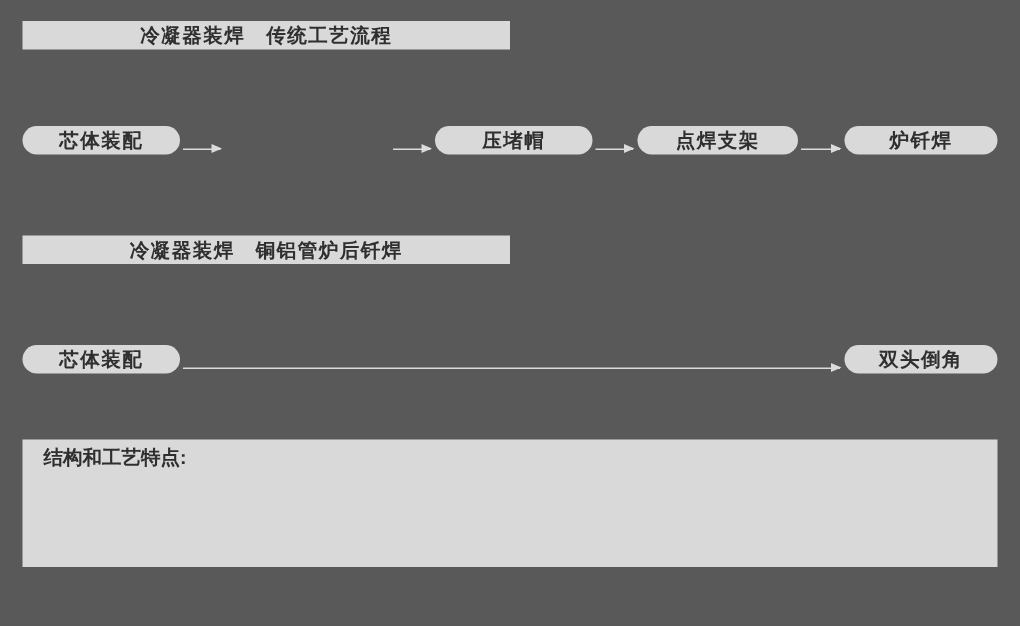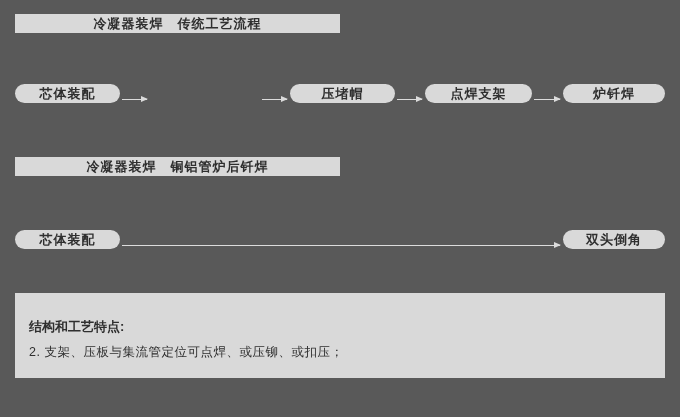--- a/index.html
+++ b/index.html
@@ -54,21 +54,21 @@
   }
   .notes {
     position: absolute;
     left: 15px;
     top: 293px;
     width: 650px;
     height: 85px;
     background: #d9d9d9;
     color: #2f2f2f;
     box-sizing: border-box;
-    padding: 25px 14px;
+    padding: 3px 14px;
     font-size: 12.5px;
   }
   .notes .notes-title {
     font-weight: bold;
     font-size: 13px;
     margin-bottom: 4px;
   }
   .notes .note-line {
     line-height: 25px;
     letter-spacing: 0.5px;
@@ -93,16 +93,15 @@
 
   <div class="box title-box" style="top:157px;">冷凝器装焊　铜铝管炉后钎焊</div>
 
   <div class="box node" style="left:15px;top:230px;width:105px;">芯体装配</div>
   <div class="box node" style="left:563px;top:230px;width:102px;">双头倒角</div>
 
   <div class="arrow" style="left:122px;top:245px;width:438px;"></div>
 
   <div class="notes">
     <div class="notes-title">结构和工艺特点:</div>
-    <div class="note-line">2. 支架、压板与集流管定位可点焊、或压铆、或扣压；</div>
   </div>
 
 </div>
 
 </body></html>

